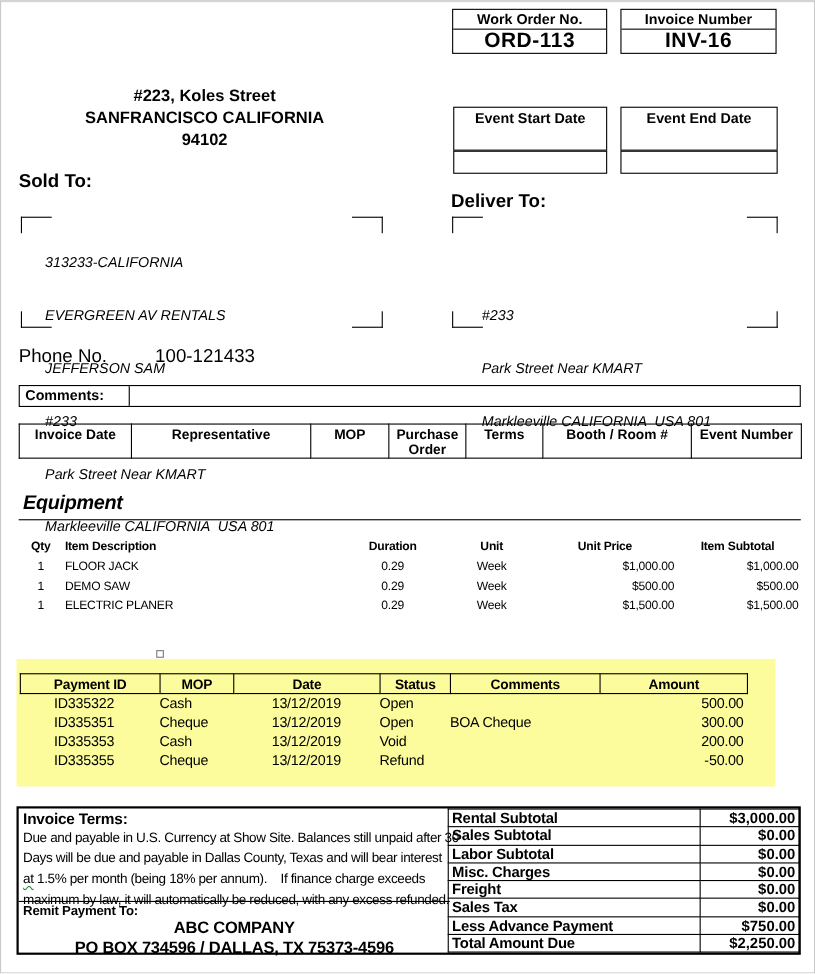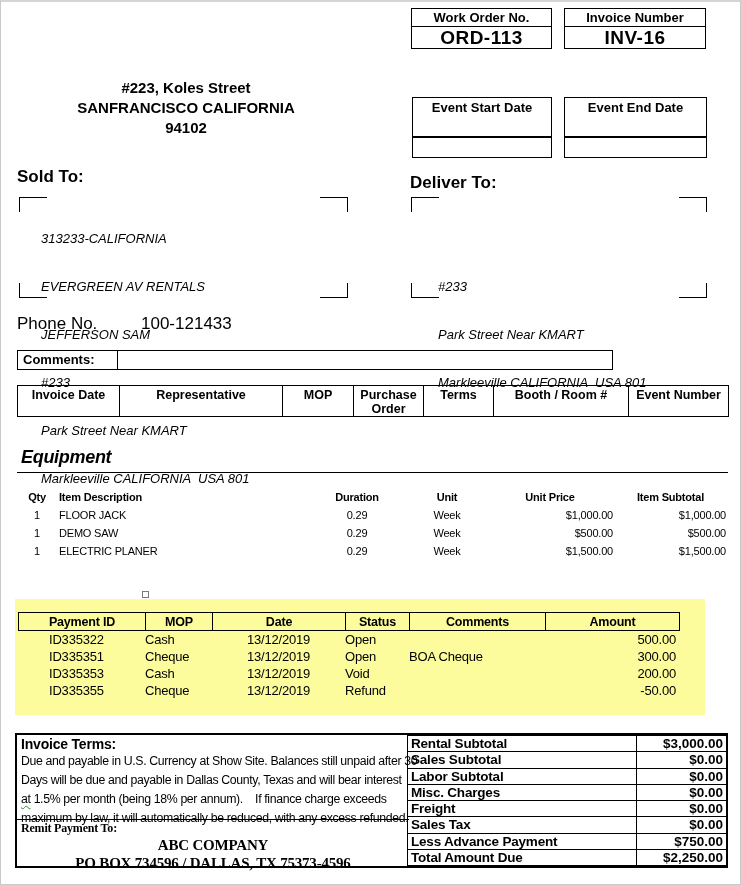--- a/index.html
+++ b/index.html
@@ -26,21 +26,21 @@
 
   .bkt { position:absolute; width:28px; height:15px; box-sizing:border-box; }
   .bkt.tl { border-left:1.5px solid #000; border-top:1.5px solid #000; }
   .bkt.tr { border-right:1.5px solid #000; border-top:1.5px solid #000; }
   .bkt.bl { border-left:1.5px solid #000; border-bottom:1.5px solid #000; }
   .bkt.br { border-right:1.5px solid #000; border-bottom:1.5px solid #000; }
 
   .plain13 { font-size:17px; }
 
   
-  .comments-bar { width:596px; height:20px; border:1.5px solid #000; box-sizing:border-box; display:flex; }
+  .comments-bar { width:711px; height:20px; border:1.5px solid #000; box-sizing:border-box; display:flex; }
   .comments-bar .clabel { width:100px; border-right:1.5px solid #000; font-weight:bold; font-size:13px; padding-left:5px; line-height:17px; box-sizing:border-box; }
 
   table { border-collapse:collapse; table-layout:fixed; }
 
   
   .info-tbl { width:711px; border:1.5px solid #000; }
   .info-tbl th, .info-tbl td { border:1px solid #000; padding:0; overflow:hidden; }
   .info-tbl th { font-size:12.5px; font-weight:bold; vertical-align:top; padding-top:2px; height:26px; }
   .info-tbl td { font-size:13px; text-align:center; height:18px; }
 
@@ -68,21 +68,21 @@
   .pay-rows .c-id { padding-left:31px; }
   .pay-rows .c-date { text-align:center; }
   .pay-rows .c-amt { text-align:right; padding-right:3px; }
 
   
   .bottom-box { width:713px; height:135px; border:2px solid #000; box-sizing:border-box; }
   .terms-pane { position:absolute; left:0; top:0; width:392px; height:85px; border-bottom:1.5px solid #000; box-sizing:border-box; padding:1px 4px; }
   .terms-pane .tlabel { font-weight:bold; font-size:14px; letter-spacing:-0.2px; }
   .terms-line { font-size:12.3px; line-height:19px; letter-spacing:-0.35px; white-space:pre; }
   .misspell { text-decoration:underline wavy #2e8b2e; text-decoration-thickness:1px; text-underline-offset:2px; }
-  .remit-pane { position:absolute; left:0; top:85px; width:392px; height:46px; padding:1px 4px; box-sizing:border-box;font-family:Liberation Serif, serif; }
+  .remit-pane { position:absolute; left:0; top:85px; width:392px; height:46px; padding:1px 4px; box-sizing:border-box; }
   .remit-pane .rlabel { font-weight:bold; font-size:12px; letter-spacing:-0.2px; }
   .remit-pane .rline { text-align:center; font-weight:bold; font-size:15px; line-height:18px; letter-spacing:-0.2px; }
 
   .totals-tbl { position:absolute; left:390px; top:0; width:319px; height:131px; border-left:1.5px solid #000; }
   .totals-tbl td { border:1px solid #000; padding:0; font-weight:bold; }
   .totals-tbl .t-label { font-size:13.5px; padding-left:3px; letter-spacing:-0.2px; }
   .totals-tbl .t-val { font-size:13.5px; text-align:right; padding-right:3px; }
 </style>
 </head>
 <body>
@@ -106,21 +106,21 @@
 
   <div class="abs evbox" style="left:411px; top:95px; width:140px; height:40px;">
     <div class="lbl">Event Start Date</div>
   </div>
   <div class="abs evbox" style="left:411px; top:135px; width:140px; height:21px;"></div>
   <div class="abs evbox" style="left:563px; top:95px; width:143px; height:40px;">
     <div class="lbl">Event End Date</div>
   </div>
   <div class="abs evbox" style="left:563px; top:135px; width:143px; height:21px;"></div>
 
-  <div class="abs section-title" style="left:16px; top:165px;">Sold To:</div>
+  <div class="abs section-title" style="left:16px; top:153px;">Sold To:</div>
   <div class="bkt tl" style="left:18px; top:195px;"></div>
   <div class="bkt tr" style="left:319px; top:195px;"></div>
   <div class="bkt bl" style="left:18px; top:281px;"></div>
   <div class="bkt br" style="left:319px; top:281px;"></div>
   <div class="abs addr-lines" style="left:40px; top:197px;">
     <div>313233-CALIFORNIA</div>
     <div>EVERGREEN AV RENTALS</div>
     <div>JEFFERSON SAM</div>
     <div>#233</div>
     <div>Park Street Near KMART</div>

